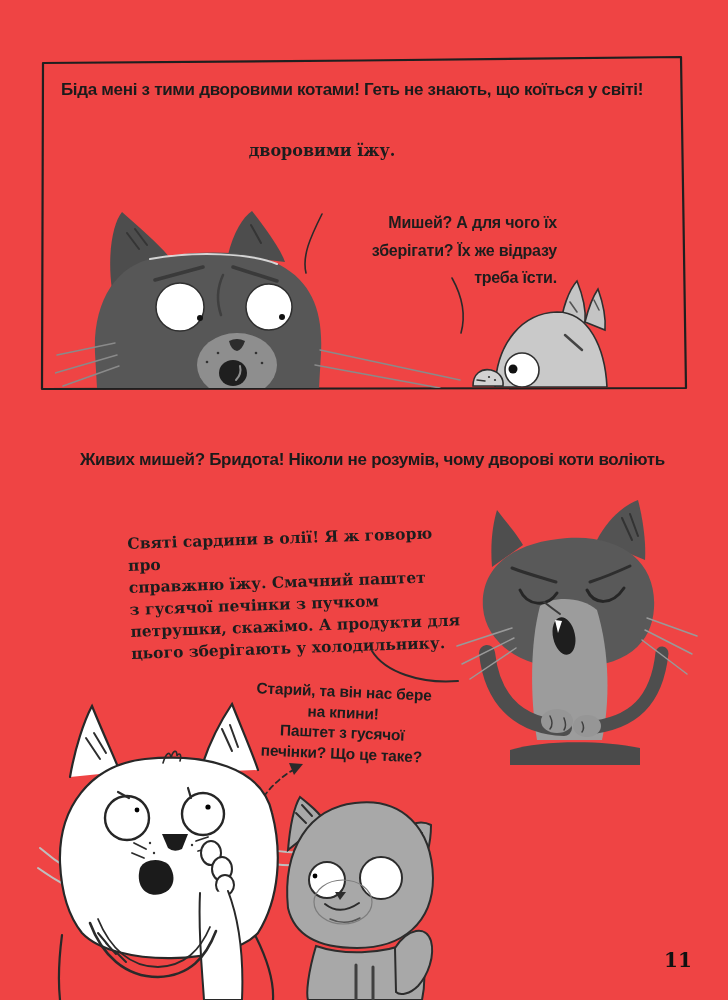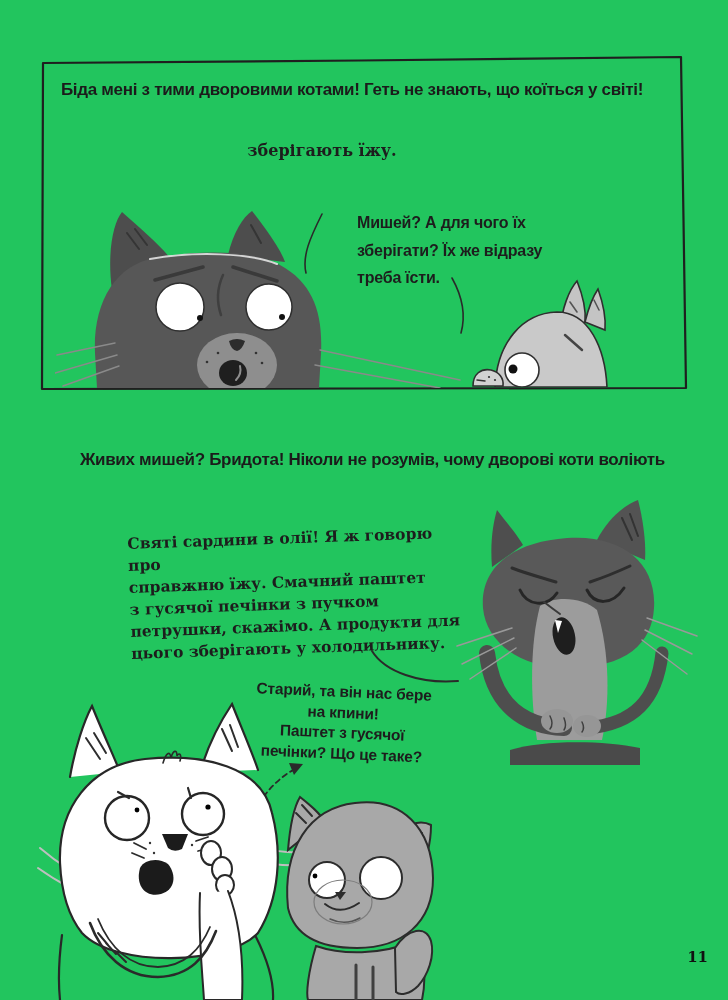--- a/index.html
+++ b/index.html
@@ -1,53 +1,53 @@
 <!DOCTYPE html>
 <html><head>
 <meta charset="utf-8">
 <style>
   html,body{margin:0;padding:0;background:#ffffff;}
-  .page{position:relative;width:728px;height:1000px;background:#22c55e;overflow:hidden;
+  .page{position:relative;width:728px;height:1000px;background:#ef4444;overflow:hidden;
         font-family:"Liberation Sans",sans-serif;color:#1d1d1d;}
   .abs{position:absolute;}
   svg{display:block;}
   .narration{font-weight:bold;font-size:17px;letter-spacing:-0.3px;line-height:24.5px;color:#1b1b1b;}
   .n1{left:32px;top:78px;width:640px;text-align:center;}
   .n2{left:80px;top:448px;width:590px;text-align:left;}
   .speech{font-weight:bold;color:#1d1d1d;}
   .serif{font-family:"DejaVu Serif","Liberation Serif",serif;}
   .s1{left:227px;top:137px;width:190px;text-align:center;font-size:16px;line-height:27.5px;}
-  .s2{left:357px;top:209px;width:200px;text-align:left;font-size:16px;line-height:27.5px;letter-spacing:-0.2px;}
+  .s2{left:357px;top:209px;width:200px;text-align:right;font-size:16px;line-height:27.5px;letter-spacing:-0.2px;}
   .s3{left:127px;top:533px;width:340px;text-align:left;font-size:15.5px;line-height:22px;
       transform:rotate(-2deg);transform-origin:left top;}
   .s4{left:237px;top:682px;width:215px;text-align:center;font-size:15.5px;line-height:20.5px;
       transform:rotate(2.5deg);transform-origin:center top;letter-spacing:-0.2px;}
-  .pagenum{left:664px;top:948px;width:44px;text-align:right;
-           font-family:"DejaVu Serif",serif;font-weight:bold;font-size:15px;color:#111;}
+  .pagenum{left:664px;top:948px;width:44px;text-align:left;
+           font-family:"DejaVu Serif",serif;font-weight:bold;font-size:20px;color:#111;}
 </style>
 </head>
 <body>
 
 <div class="page">
 
   <svg class="abs" style="left:0;top:0" width="728" height="1000" viewBox="0 0 728 1000">
     <path d="M 43,63 L 360,60.5 L 681,57 L 683.5,220 L 686,388 L 364,388.5 L 42,389 Z" fill="none" stroke="#1f1f1f" stroke-width="2.2" stroke-linejoin="round"></path>
     <path d="M 322,214 C 310,238 302,256 306,273" fill="none" stroke="#2a2a2a" stroke-width="1.6" stroke-linecap="round"></path>
     <path d="M 452,278 C 462,296 466,315 461,333" fill="none" stroke="#2a2a2a" stroke-width="1.6" stroke-linecap="round"></path>
     <path d="M 372,651 C 385,672 420,684 458,681" fill="none" stroke="#2a2a2a" stroke-width="2" stroke-linecap="round"></path>
     <g>
       <path d="M 255,812 C 262,795 278,778 295,769" fill="none" stroke="#2a2a2a" stroke-width="1.8" stroke-dasharray="5,4" stroke-linecap="round"></path>
       <polygon points="303,764 289,763 294,775" fill="#2a2a2a"></polygon>
     </g>
   </svg>
 
   <div class="abs narration n1">Біда мені з тими дворовими котами! Геть не знають, що коїться у світі!</div>
 
   <div class="abs speech serif s1">
-    <div>зберігають їжу.</div>
+    <div>дворовими їжу.</div>
   </div>
 
   <div class="abs speech s2">
     <div>Мишей? А для чого їх</div>
     <div>зберігати? Їх же відразу</div>
     <div>треба їсти.</div>
   </div>
 
   <svg class="abs" style="left:55px;top:203px" width="420" height="185" viewBox="0 0 420 185">
     <g stroke-linecap="round">

